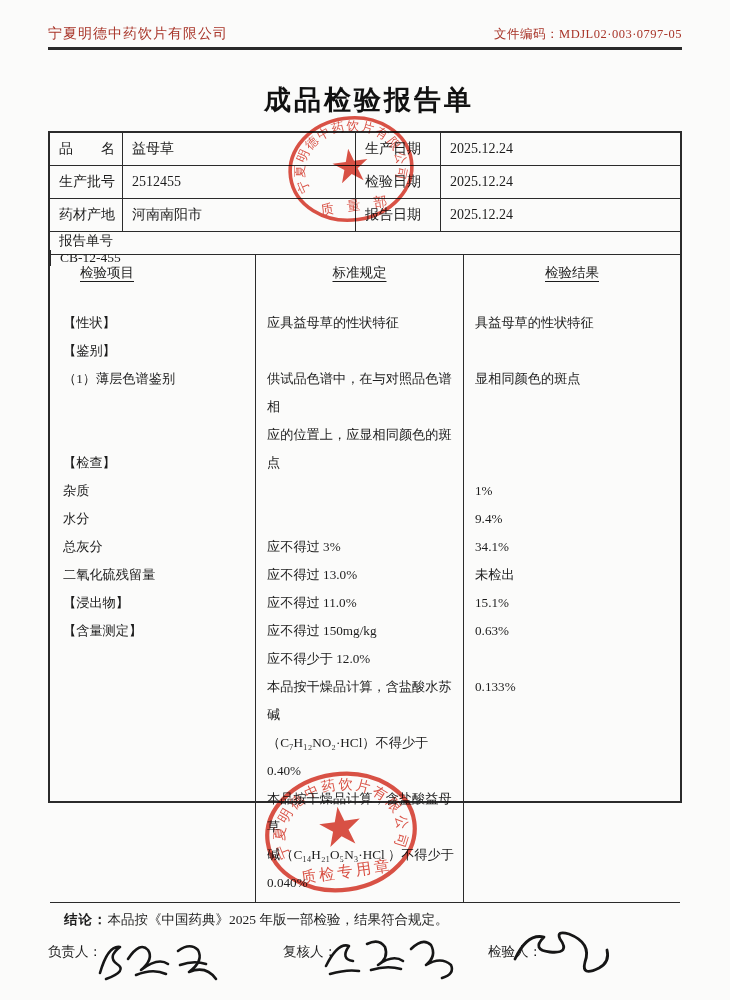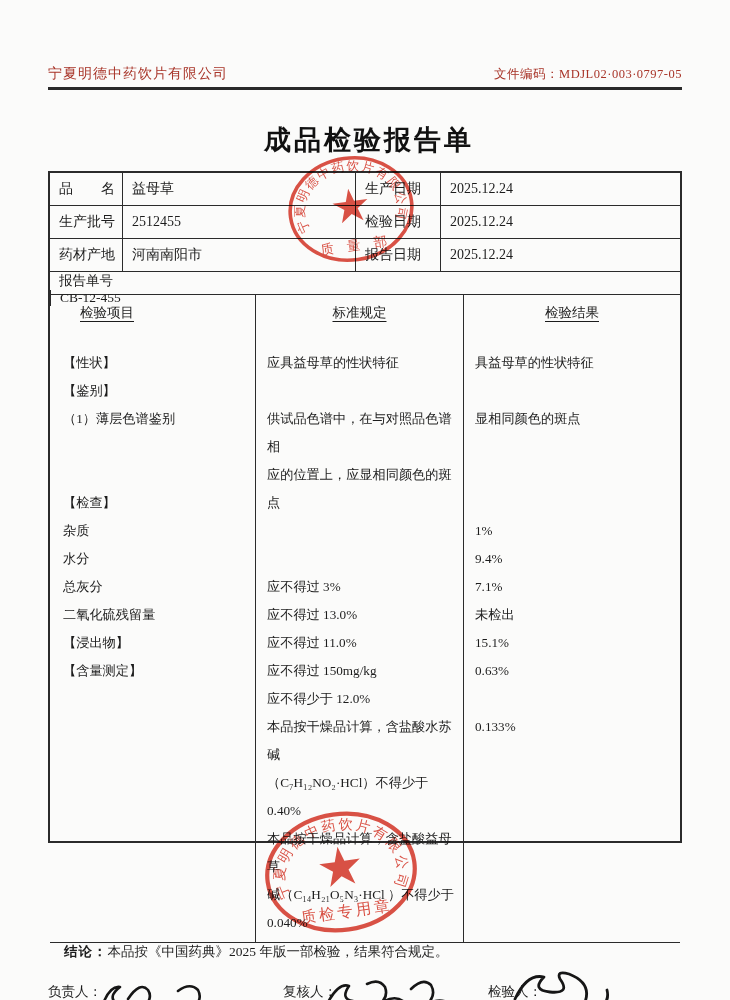--- a/index.html
+++ b/index.html
@@ -1,21 +1,21 @@
 <!DOCTYPE html>
 <html><head>
 <meta charset="utf-8">
 <style>
   html,body{margin:0;padding:0;}
   body{
     width:730px;height:1000px;background:#fbfbfa;
     font-family:"Liberation Serif","DejaVu Serif",serif;
     color:#1c1c1c;position:relative;overflow:hidden;
   }
-  .page{position:absolute;inset:0;margin-top:40px;}
+  .page{position:absolute;inset:0;}
 
   
   .letterhead{
     position:absolute;left:48px;right:48px;top:25px;
     display:flex;justify-content:space-between;align-items:flex-end;
     border-bottom:3px solid #2a2a2a;padding-bottom:4px;
   }
   .letterhead .company{font-size:14px;color:#a83428;letter-spacing:1px;}
   .letterhead .doccode{font-size:12.5px;color:#a83428;letter-spacing:.5px;}
 
@@ -53,21 +53,21 @@
   .col-header span{text-decoration:underline;text-underline-offset:4px;}
   .col1 .col-header{padding-left:30px;}
   .col2 .col-header,.col3 .col-header{text-align:center;}
   .col-lines{
     white-space:pre-line;line-height:28px;font-size:13.2px;
     padding-left:11px;padding-right:4px;
   }
   .col1 .col-lines{padding-left:13px;}
 
   
-  .conclusion{display:flex;height:33px;box-sizing:border-box;
+  .conclusion{display:flex;height:33px;box-sizing:border-box;align-items:center;
     padding-left:14px;font-size:13.5px;}
   .conclusion .clabel{font-weight:bold;letter-spacing:1px;}
 
   
   .signers{position:absolute;left:48px;top:943px;width:634px;font-size:13.5px;}
   .signer-label{position:absolute;font-weight:normal;white-space:nowrap;}
   .lbl-resp{left:0;}
   .lbl-review{left:235px;}
   .lbl-inspect{left:440px;}
 
@@ -161,21 +161,21 @@
       <div class="col col3">
         <div class="col-header"><span>检验结果</span></div>
         <div class="col-lines">具益母草的性状特征
 
 显相同颜色的斑点
 
 
 
 1%
 9.4%
-7.1%
+34.1%
 未检出
 15.1%
 0.63%
 
 0.133%</div>
       </div>
     </div>
 
     <div class="conclusion">
       <span class="clabel">结论：</span>

